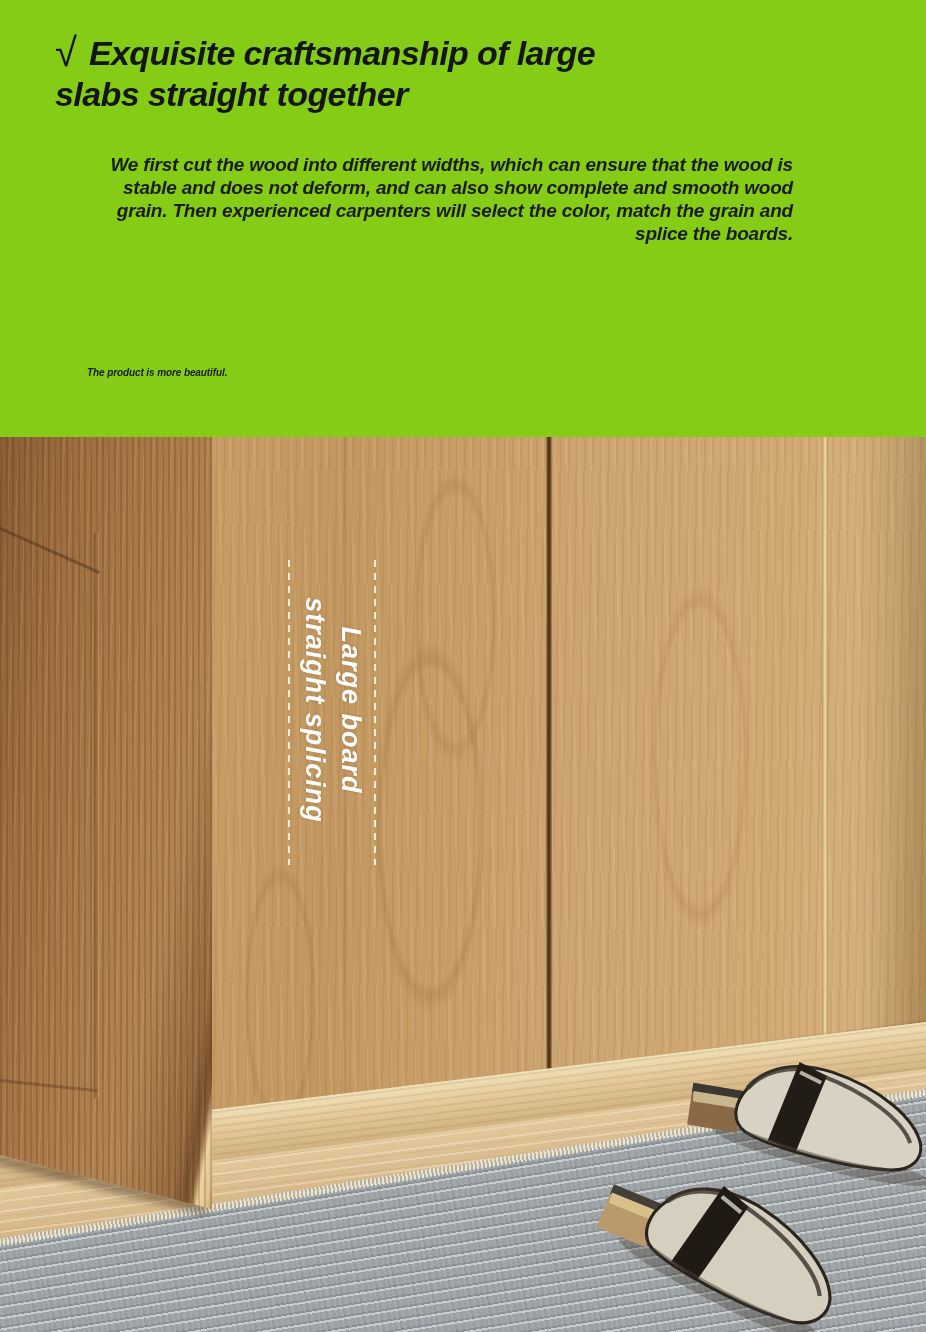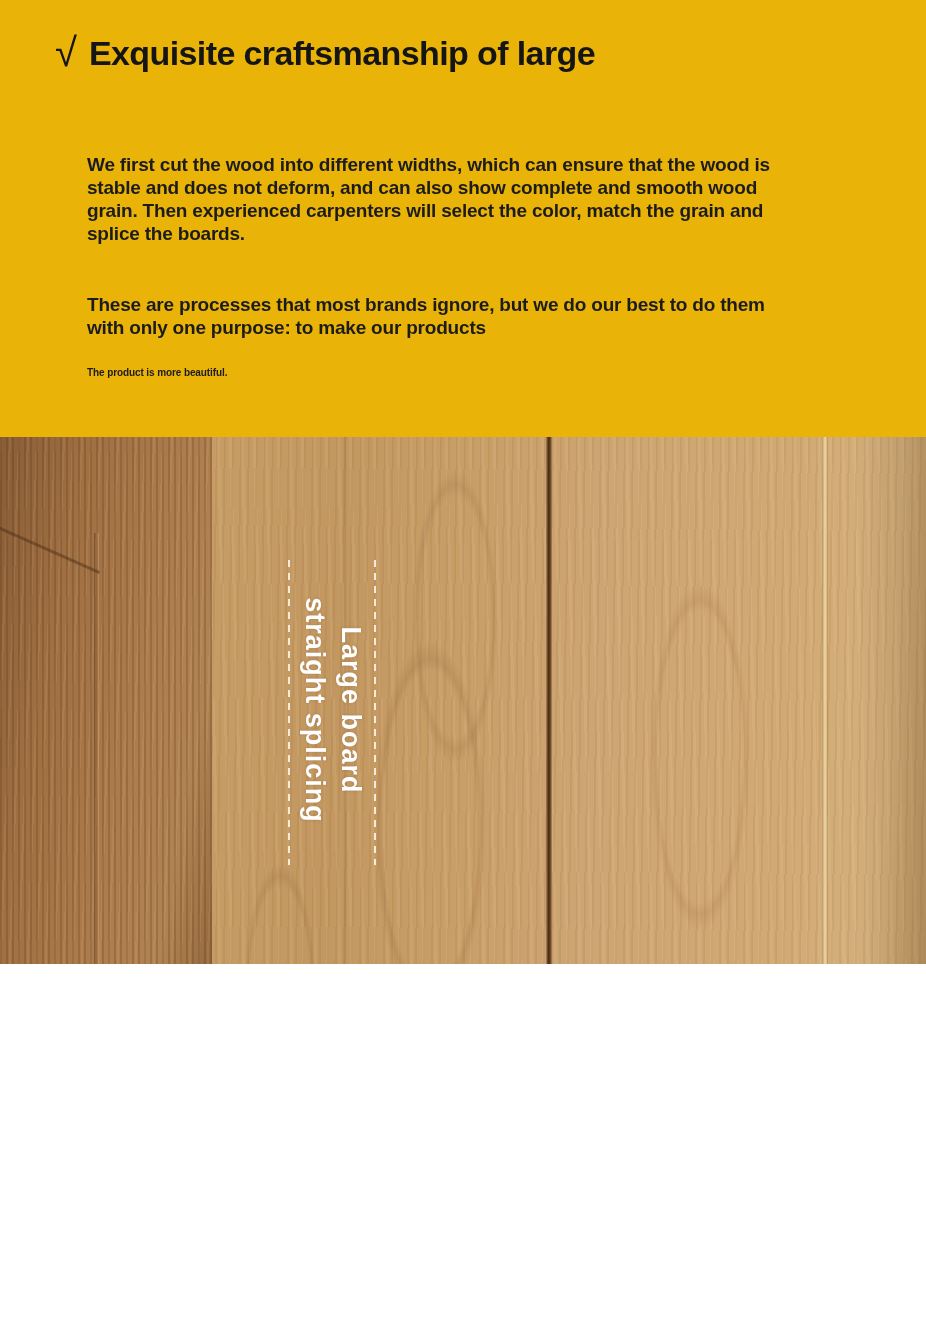--- a/index.html
+++ b/index.html
@@ -1,32 +1,32 @@
 <!DOCTYPE html>
 <html><head>
 <meta charset="utf-8">
 <style>
   html,body{margin:0;padding:0;background:#ffffff;}
   .page{
-    position:relative;width:926px;height:964px;overflow:hidden;
-    background:#eab308;font-family:"Liberation Sans",sans-serif;color:#1d1d1d;
+    position:relative;width:926px;height:1332px;overflow:hidden;
+    background:#84cc16;font-family:"Liberation Sans",sans-serif;color:#1d1d1d;font-style:italic;
   }
   
   .title{
     position:absolute;left:55px;top:8px;width:680px;
     font-size:34px;font-weight:700;letter-spacing:-0.6px;line-height:41px;color:#151515;
   }
   .title .check{
     font-weight:400;font-size:40px;margin-right:12px;letter-spacing:0;
     position:relative;top:1px;
   }
   .title .t-line2{display:block;}
   .para{
     position:absolute;left:87px;width:706px;
-    font-size:19px;font-weight:700;letter-spacing:-0.2px;line-height:23px;color:#1c1c1c;
+    font-size:19px;font-weight:700;letter-spacing:-0.2px;line-height:23px;color:#1c1c1c;text-align:right;
   }
   .para1{top:134px;}
   .para2{top:274px;}
   .note{
     position:absolute;left:87px;top:357px;
     font-size:10px;font-weight:700;letter-spacing:-0.1px;color:#1c1c1c;
   }
   
   .photo{
     position:absolute;left:0;top:437px;width:926px;height:895px;overflow:hidden;
@@ -144,25 +144,25 @@
   }
   .slippers{left:0;top:0;width:926px;height:895px;z-index:10;}
 </style>
 </head>
 <body>
 
 <div class="page">
 
   <h1 class="title">
     <span class="check">√</span><span class="t-line1">Exquisite craftsmanship of large</span>
+    <span class="t-line2">slabs straight together</span>
   </h1>
 
   <p class="para para1">We first cut the wood into different widths, which can ensure that the wood is stable and does not deform, and can also show complete and smooth wood grain. Then experienced carpenters will select the color, match the grain and splice the boards.</p>
 
-  <p class="para para2">These are processes that most brands ignore, but we do our best to do them with only one purpose: to make our products</p>
 
   <p class="note">The product is more beautiful.</p>
 
   <figure class="photo" style="margin:0;">
     <div class="layer front"></div>
     <div class="layer right-shade"></div>
     <div class="layer joint-line"></div>
     <div class="layer seam-dark"></div>
     <div class="layer seam-light"></div>
 

